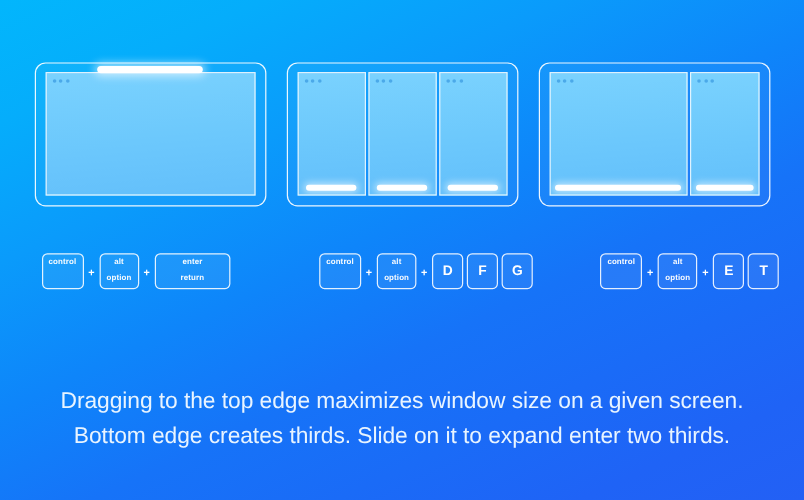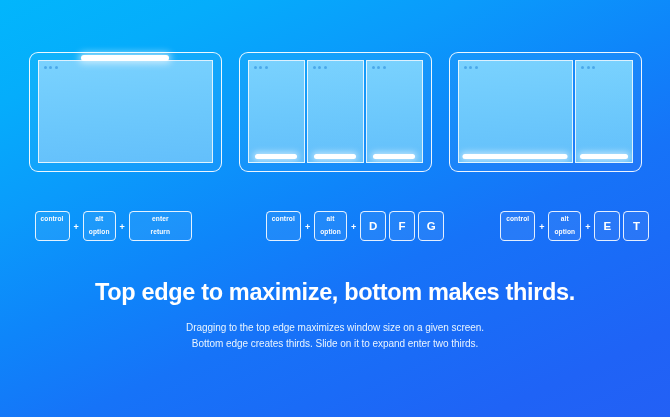--- a/index.html
+++ b/index.html
@@ -192,21 +192,21 @@
     font-weight: 700;
     letter-spacing: -0.35px;
   }
   #subtext {
     position: absolute;
     left: 0;
     top: 320px;
     width: 670px;
     text-align: center;
     color: #e8f4ff;
-    font-size: 10px;
+    font-size: 19px;
     font-weight: 400;
     line-height: 1.55;
     letter-spacing: -0.05px;
   }
   #subtext div { display: block; }
 </style>
 </head>
 <body>
 
 <div id="screen">
@@ -312,20 +312,19 @@
       <div class="key dual optk">
         <span class="sub">alt</span>
         <span class="sub">option</span>
       </div>
       <span class="plus">+</span>
       <div class="key letter">E</div>
       <div class="key letter">T</div>
     </div>
   </div>
 
-  <div id="headline">Top edge to maximize, bottom makes thirds.</div>
 
   <div id="subtext">
     <div>Dragging to the top edge maximizes window size on a given screen.</div>
     <div>Bottom edge creates thirds. Slide on it to expand enter two thirds.</div>
   </div>
 
 </div>
 
 </body></html>

